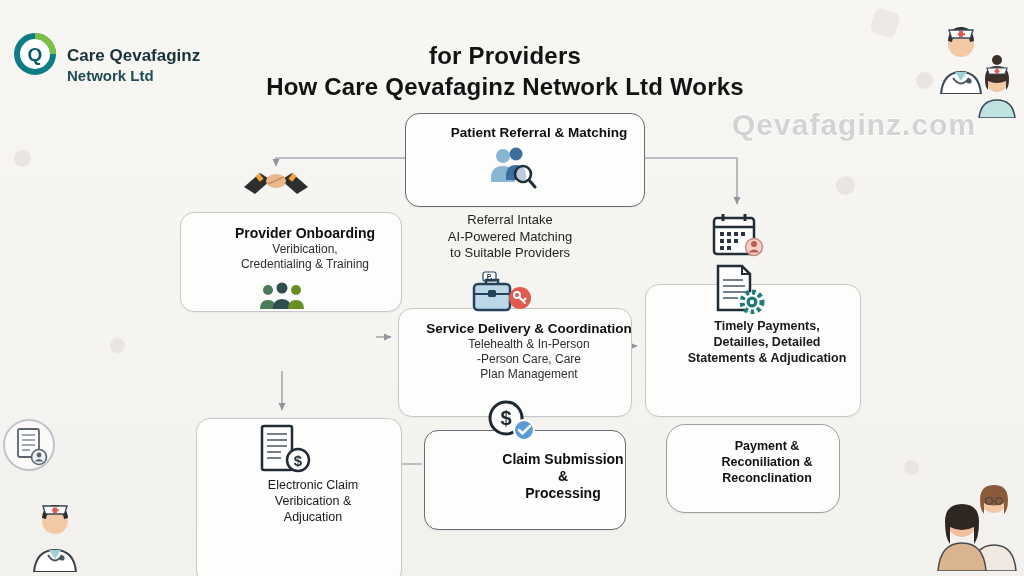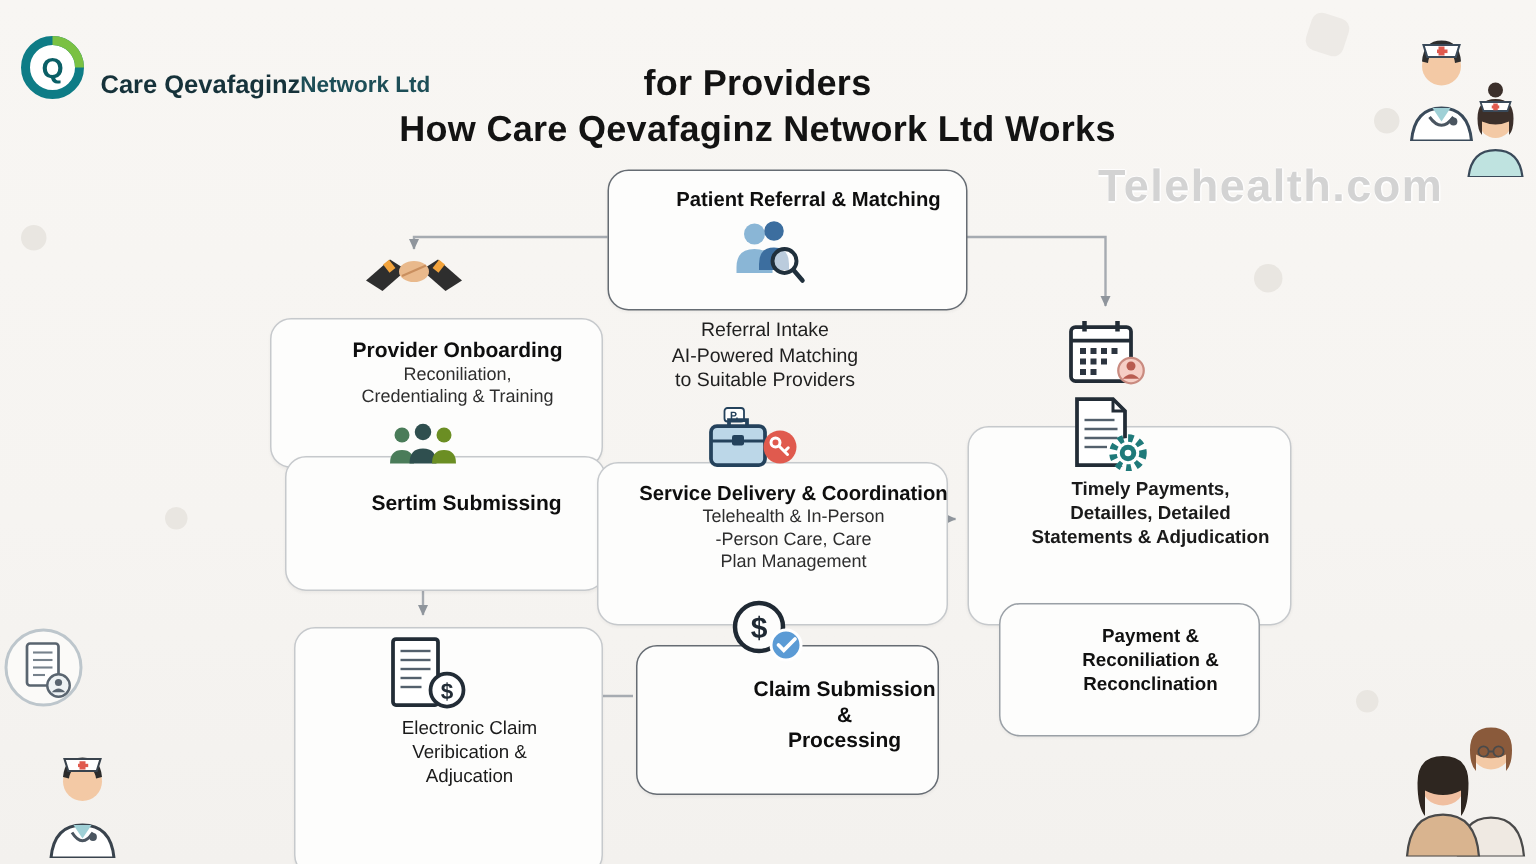--- a/index.html
+++ b/index.html
@@ -15,21 +15,21 @@
   .dot{position:absolute;border-radius:50%;background:#e9e6e1;}
   .dotA{left:872px;top:10px;width:26px;height:26px;border-radius:7px;transform:rotate(18deg);background:#edeae6;}
   .dotB{left:916px;top:72px;width:17px;height:17px;}
   .dotC{left:836px;top:176px;width:19px;height:19px;}
   .dotD{left:14px;top:150px;width:17px;height:17px;}
   .dotE{left:110px;top:338px;width:15px;height:15px;}
   .dotF{left:904px;top:460px;width:15px;height:15px;}
 
   
   .logo{position:absolute;left:12px;top:22px;display:flex;align-items:center;gap:9px;}
-  .brand{display:flex;flex-direction:row;line-height:20px;margin-top:24px;}
+  .brand{display:flex;flex-direction:column;line-height:20px;margin-top:24px;}
   .brand .b1{font-size:17px;font-weight:bold;color:#16323a;}
   .brand .b2{font-size:15px;font-weight:600;color:#1d4e57;}
 
   
   .title{position:absolute;left:215px;top:40px;width:580px;text-align:center;
     font-size:24px;font-weight:bold;color:#131313;line-height:31px;letter-spacing:.2px;}
 
   
   .watermark{position:absolute;left:732px;top:108px;width:286px;
     font-size:30px;font-weight:bold;letter-spacing:1px;color:#d3d3d3;
@@ -48,21 +48,21 @@
   .bd{font-size:12px;color:#2e2e2e;line-height:15px;}
   .bl{font-size:12.5px;font-weight:600;color:#1a1a1a;line-height:16px;}
   .blb{font-size:12.5px;font-weight:bold;color:#111;line-height:16px;}
 
   #box-patient{left:405px;top:113px;width:210px;height:82px;border-color:#666c73;border-width:1.6px;padding-top:10px;}
   #box-provider{left:180px;top:200px;width:192px;height:86px;padding-top:12px;margin-top:12px;}
   #box-sertim{left:190px;top:304px;width:184px;height:66px;padding-top:22px;}
   #box-service{left:398px;top:308px;width:204px;height:96px;padding-top:11px;}
   #box-service .bt{white-space:nowrap;}
   #box-timely{left:645px;top:284px;width:186px;height:98px;padding-top:33px;}
-  #box-payment{left:666px;top:402px;width:144px;height:74px;border-color:#9aa0a6;padding-top:13px;}
+  #box-payment{left:666px;top:424px;width:144px;height:74px;border-color:#9aa0a6;padding-top:13px;border-radius:19px;}
   #box-claim{left:424px;top:430px;width:172px;height:78px;border-color:#666c73;border-width:1.6px;padding-top:20px;}
   #box-claim .bt{font-size:14px;margin-left:48px;}
   #box-electronic{left:196px;top:418px;width:176px;height:106px;padding-top:58px;}
 
   .under-patient{position:absolute;left:405px;top:212px;width:210px;text-align:center;
     font-size:13px;color:#1f1f1f;line-height:16.5px;}
 
   .abs{position:absolute;}
 </style>
 </head>
@@ -103,40 +103,37 @@
       <span class="b1">Care Qevafaginz</span>
       <span class="b2">Network Ltd</span>
     </div>
   </div>
 
   <div class="title">
     <div>for Providers</div>
     <div>How Care Qevafaginz Network Ltd Works</div>
   </div>
 
-  <div class="watermark">Telehealth.com</div>
+  <div class="watermark">Qevafaginz.com</div>
 
   <div class="box" id="box-patient">
     <div class="bt">Patient Referral &amp; Matching</div>
   </div>
   <div class="under-patient">
     <div>Referral Intake</div>
     <div>AI-Powered Matching</div>
     <div>to Suitable Providers</div>
   </div>
 
   <div class="box" id="box-provider">
     <div class="bt" style="font-size:14px;">Provider Onboarding</div>
-    <div class="bd">Reconiliation,</div>
+    <div class="bd">Veribication,</div>
     <div class="bd">Credentialing &amp; Training</div>
   </div>
 
-  <div class="box" id="box-sertim">
-    <div class="bt" style="font-size:14px;">Sertim Submissing</div>
-  </div>
 
   <div class="box" id="box-service">
     <div class="bt">Service Delivery &amp; Coordination</div>
     <div class="bd">Telehealth &amp; In-Person</div>
     <div class="bd">-Person Care, Care</div>
     <div class="bd">Plan Management</div>
   </div>
 
   <div class="box" id="box-timely">
     <div class="bl">Timely Payments,</div>

